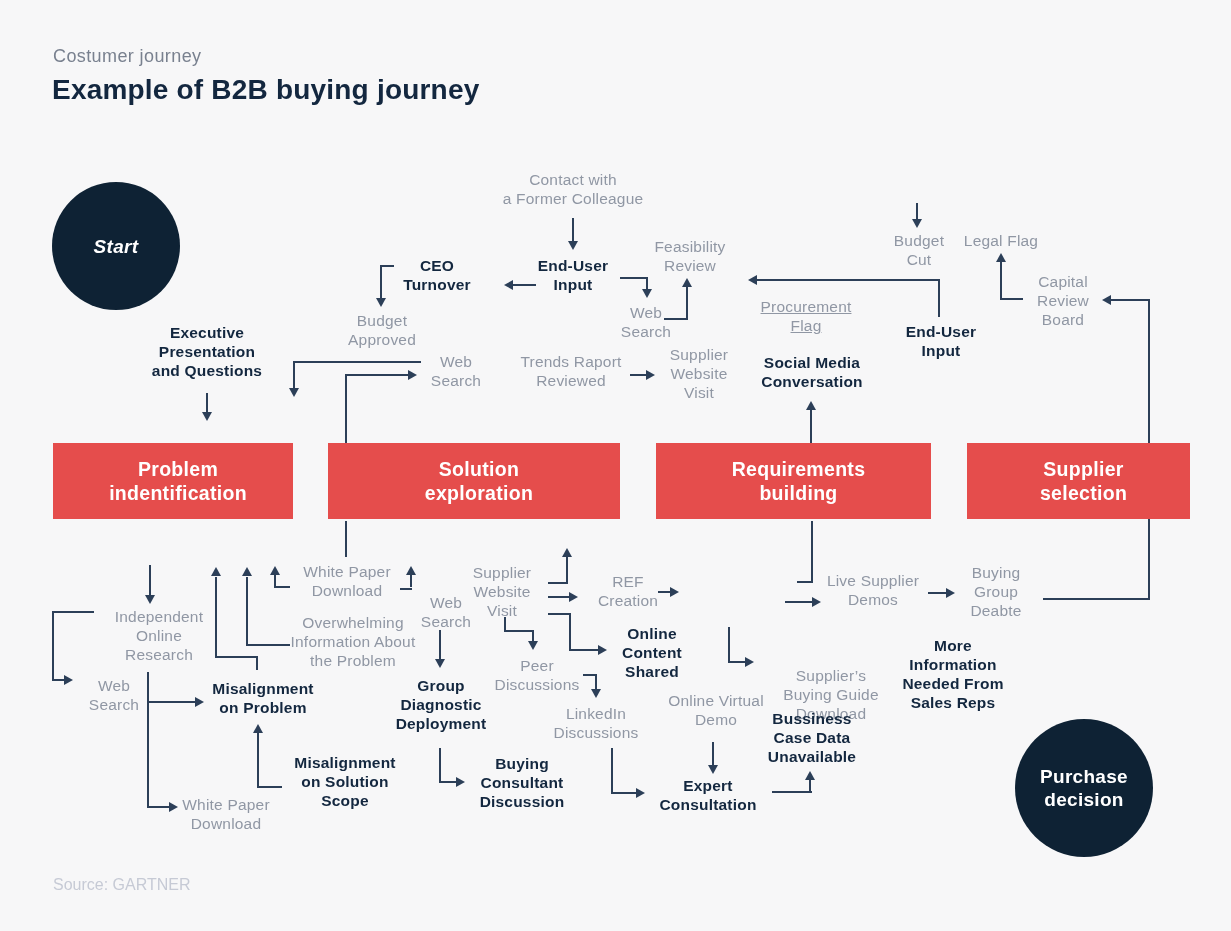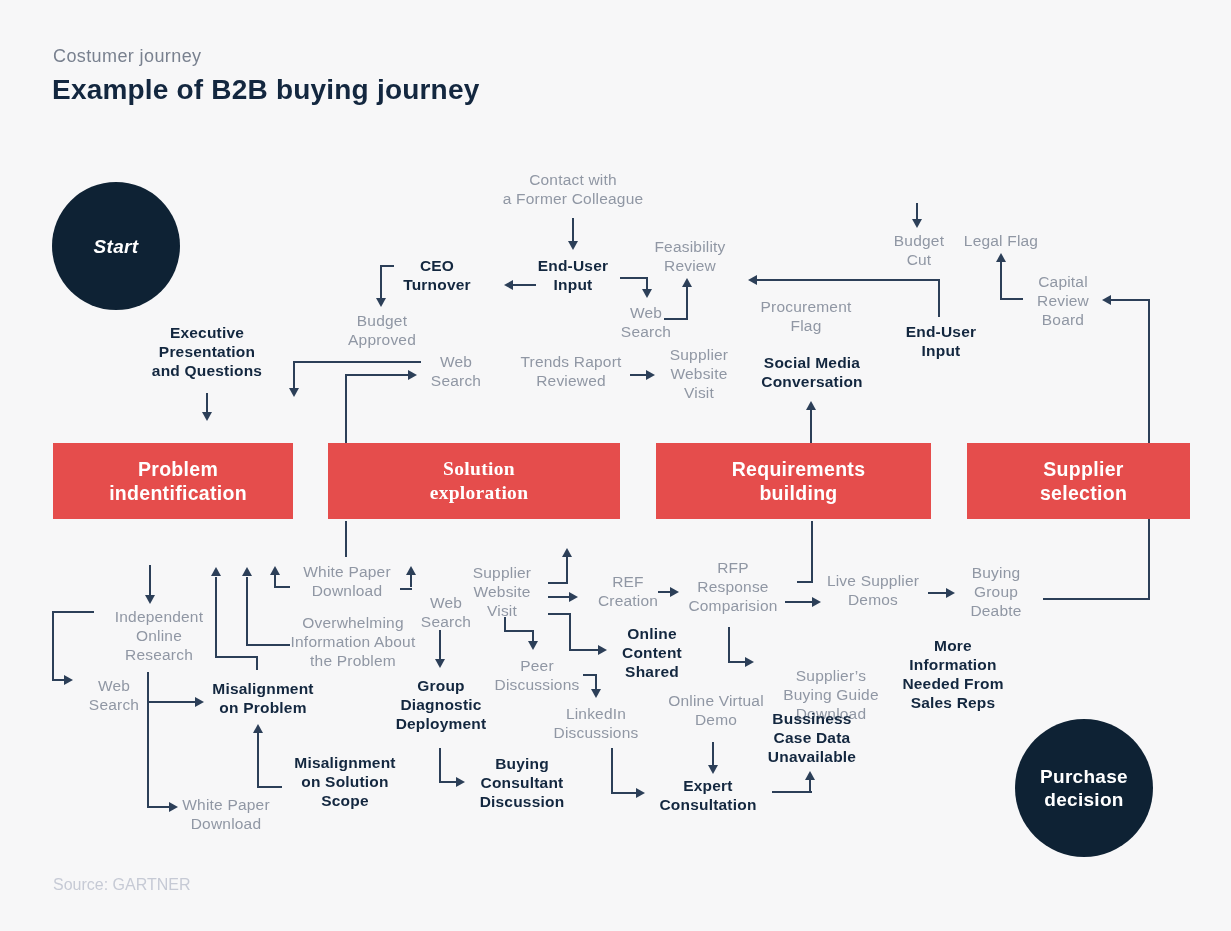--- a/index.html
+++ b/index.html
@@ -166,21 +166,21 @@
 Reviewed</div>
     <div class="node gray" style="left: 699px; top: 345px;">Supplier
 Website
 Visit</div>
     <div class="node gray" style="left: 919px; top: 231px;">Budget
 Cut</div>
     <div class="node gray" style="left: 1001px; top: 231px;">Legal Flag</div>
     <div class="node gray" style="left: 1063px; top: 272px;">Capital
 Review
 Board</div>
-    <div class="node gray" style="left: 806px; top: 297px;">Procurement
+    <div class="node gray" style="left: 806px; top: 297px; text-decoration: underline;">Procurement
 Flag</div>
     <div class="node bold" style="left: 941px; top: 322px;">End-User
 Input</div>
     <div class="node bold" style="left: 812px; top: 353px;">Social Media
 Conversation</div>
     <div class="node gray" style="left: 159px; top: 607px;">Independent
 Online
 Research</div>
     <div class="node gray" style="left: 114px; top: 676px;">Web
 Search</div>
@@ -209,23 +209,20 @@
     <div class="node gray" style="left: 596px; top: 704px;">LinkedIn
 Discussions</div>
     <div class="node bold" style="left: 522px; top: 754px;">Buying
 Consultant
 Discussion</div>
     <div class="node gray" style="left: 628px; top: 572px;">REF
 Creation</div>
     <div class="node bold" style="left: 652px; top: 624px;">Online
 Content
 Shared</div>
-    <div class="node gray" style="left: 733px; top: 558px;">RFP
-Response
-Comparision</div>
     <div class="node gray" style="left: 831px; top: 638px; margin-top: 28px;">Supplier’s
 Buying Guide
 Download</div>
     <div class="node gray" style="left: 716px; top: 691px;">Online Virtual
 Demo</div>
     <div class="node bold" style="left: 708px; top: 776px;">Expert
 Consultation</div>
     <div class="node bold" style="left: 812px; top: 709px;">Bussiness
 Case Data
 Unavailable</div>
@@ -233,21 +230,21 @@
 Demos</div>
     <div class="node gray" style="left: 996px; top: 563px;">Buying
 Group
 Deabte</div>
     <div class="node bold" style="left: 953px; top: 636px;">More
 Information
 Needed From
 Sales Reps</div>
     <div class="stage" style="left: 53px; top: 443px; width: 230px; height: 76px;">Problem
 indentification</div>
-    <div class="stage" style="left: 328px; top: 443px; width: 282px; height: 76px; font-family: Liberation Serif, serif;">Solution
+    <div class="stage" style="left: 328px; top: 443px; width: 282px; height: 76px;">Solution
 exploration</div>
     <div class="stage" style="left: 656px; top: 443px; width: 265px; height: 76px;">Requirements
 building</div>
     <div class="stage" style="left: 967px; top: 443px; width: 213px; height: 76px;">Supplier
 selection</div>
     <div class="terminal" style="left: 52px; top: 182px; width: 128px; height: 128px; font-style: italic;">Start</div>
     <div class="terminal" style="left: 1015px; top: 719px; width: 138px; height: 138px;">Purchase
 decision</div>
   </div>
 

